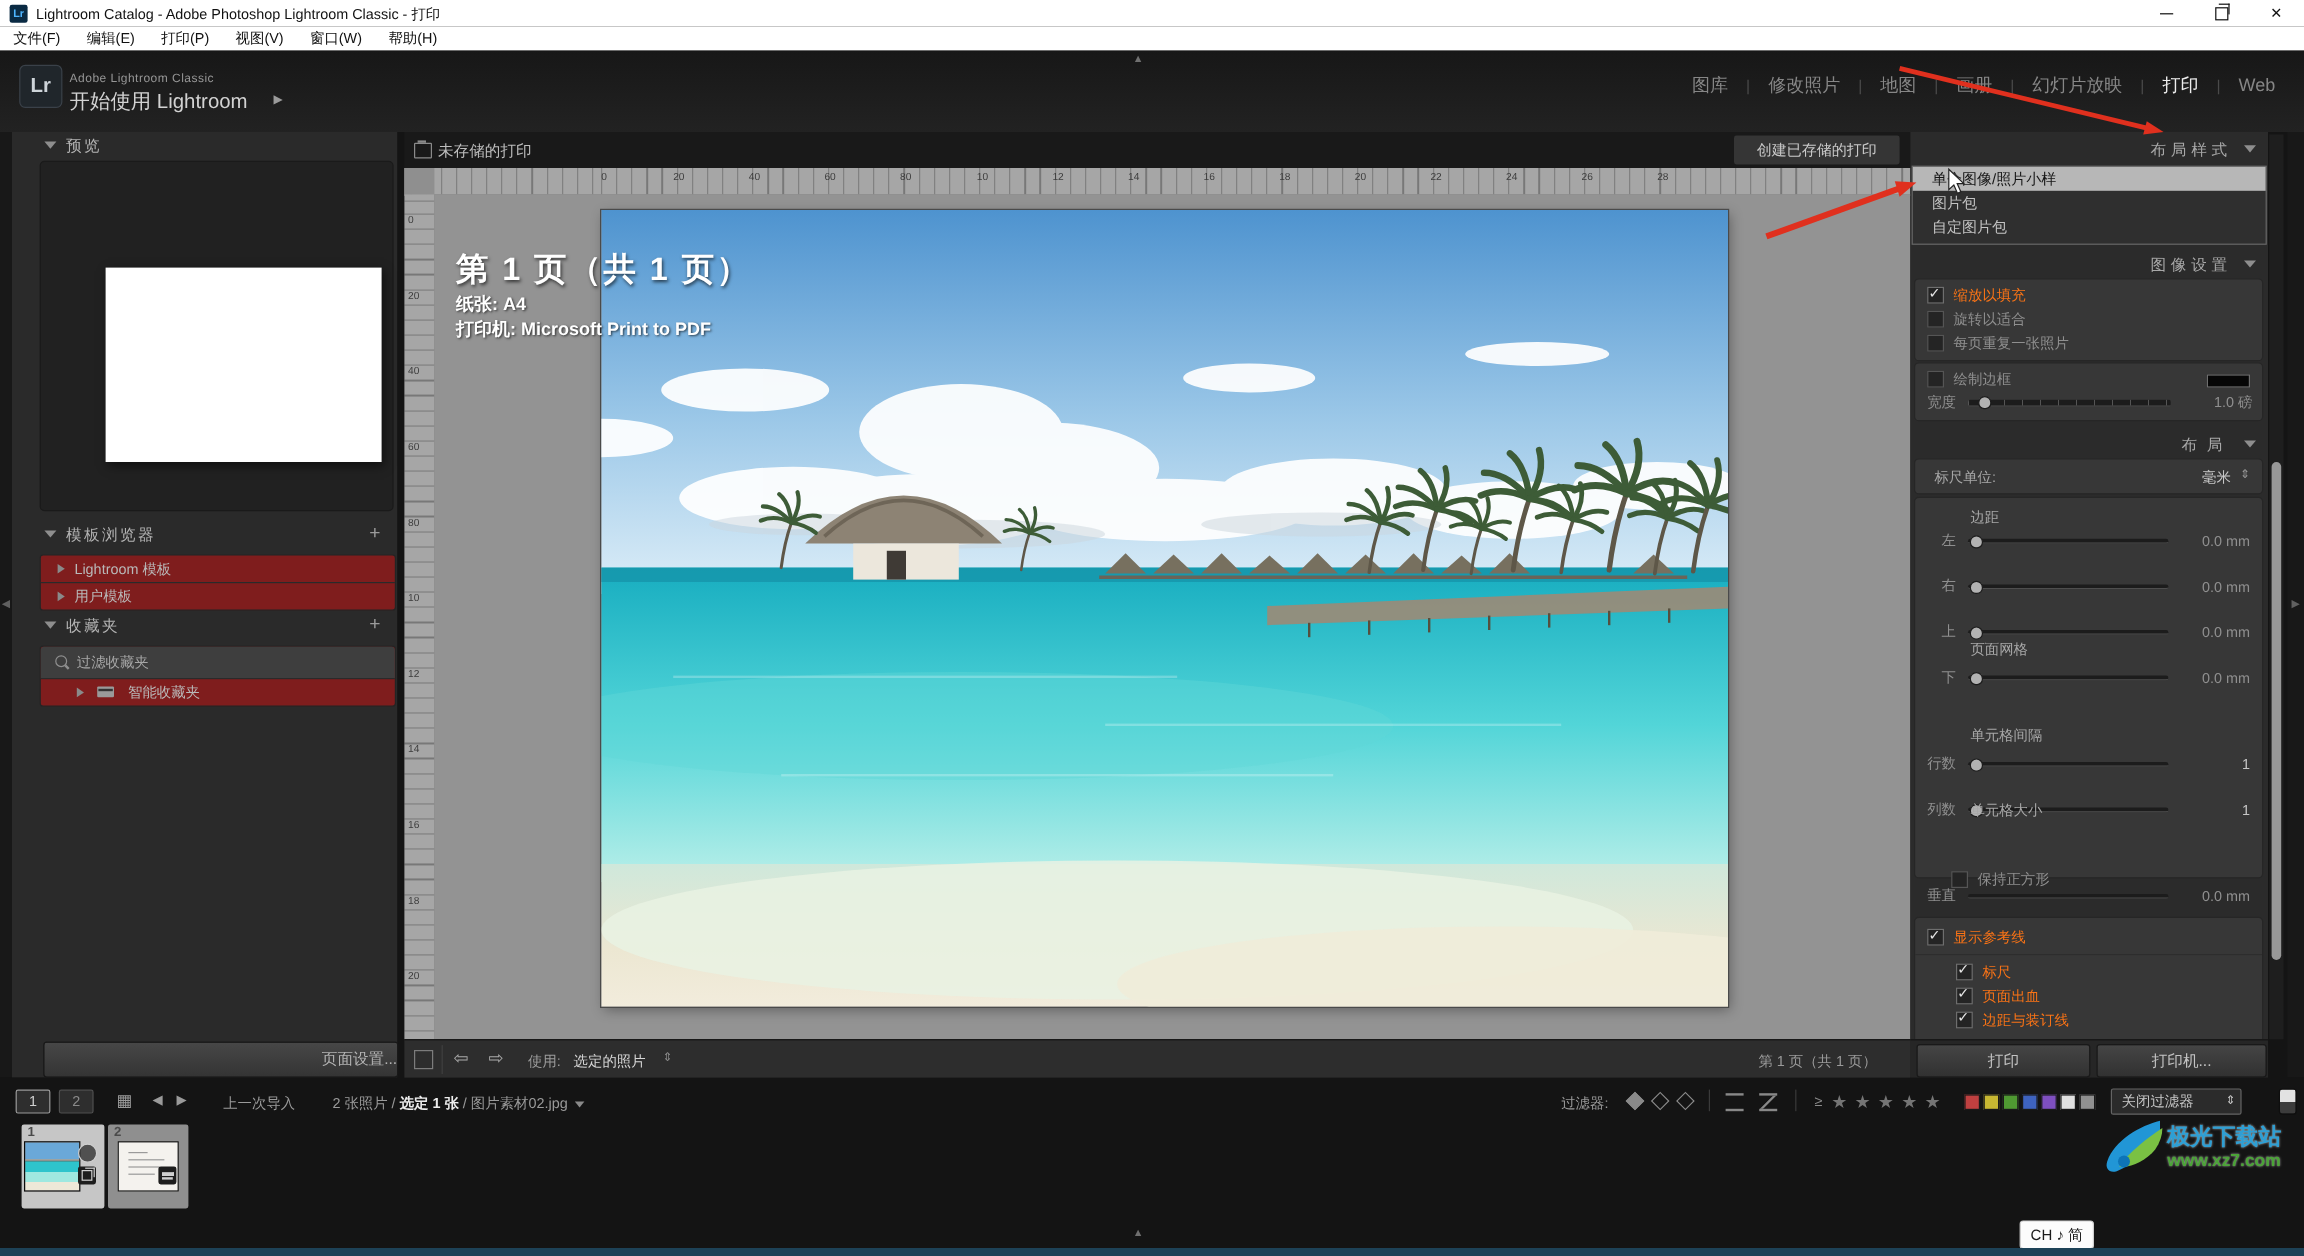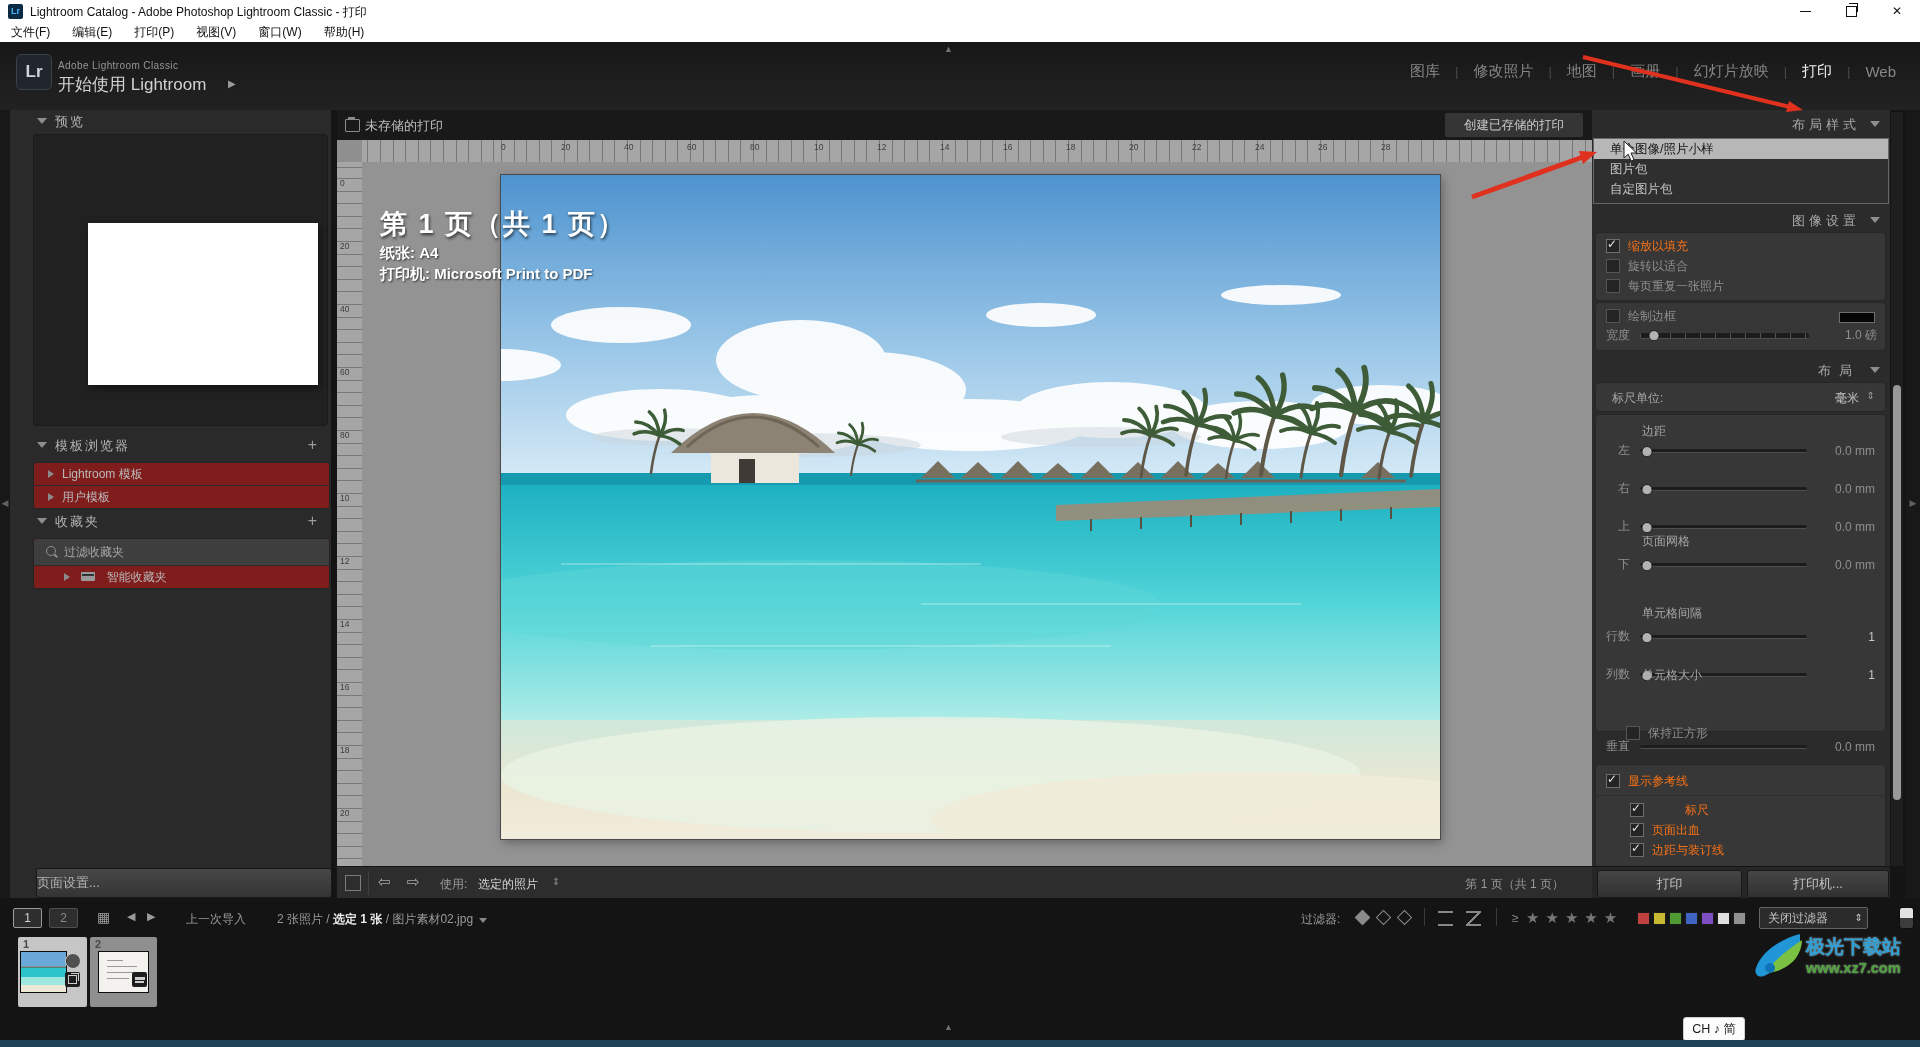--- a/index.html
+++ b/index.html
@@ -41,21 +41,21 @@
   #preview-page{left:54px;top:88px;width:230px;height:162px;background:#ffffff;box-shadow:2px 3px 8px rgba(0,0,0,.5);}
   .lp-box{left:23px;width:295px;background:#7f1d1d;border:1px solid #242424;border-radius:3px;}
   .lp-row{position:relative;height:22px;line-height:22px;font-size:12px;color:#b9b9b9;}
   .lp-row + .lp-row{border-top:1px solid #2a2a2a;}
   .rtri{display:inline-block;width:0;height:0;border-top:4px solid transparent;border-bottom:4px solid transparent;border-left:6px solid #8a8a8a;margin:0 8px 0 14px;}
   #search-row{height:26px;line-height:26px;background:#3e3e3e;border-radius:3px 3px 0 0;color:#a6a6a6;}
   .mag{display:inline-block;width:8px;height:8px;border:1.5px solid #8f8f8f;border-radius:50%;position:relative;margin:0 8px 0 12px;}
   .mag:after{content:"";position:absolute;left:7px;top:8px;width:4px;height:1.5px;background:#8f8f8f;transform:rotate(45deg);}
   .foldico{display:inline-block;width:14px;height:9px;background:#9a9a9a;border-radius:1px;margin-right:8px;position:relative;top:0;}
   .foldico:before{content:"";position:absolute;left:1px;top:2px;right:1px;height:2px;background:#333;}
-  .lp-btn{left:26px;top:758px;width:294px;height:28px;background:linear-gradient(#474747,#343434);border:1px solid #181818;border-radius:3px;color:#b4b4b4;font-size:13px;text-align:left;line-height:28px;}
+  .lp-btn{left:26px;top:758px;width:294px;height:28px;background:linear-gradient(#474747,#343434);border:1px solid #181818;border-radius:3px;color:#b4b4b4;font-size:13px;text-align:right;line-height:28px;}
   
   #center{left:337px;top:110px;width:1255px;height:788px;background:#1a1a1a;}
   #ctopbar{left:0;top:0;width:1255px;height:30px;background:#191919;}
   .printer-ico{left:8px;top:9px;width:13px;height:11px;border:1px solid #8a8a8a;border-radius:1px;}
   .printer-ico:before{content:"";position:absolute;left:2px;top:-3px;width:7px;height:2px;background:#8a8a8a;}
   #ctopbar-title{left:28px;top:7px;font-size:13px;color:#bdbdbd;}
   #create-btn{left:1108px;top:3px;width:138px;height:24px;background:#353535;border-radius:2px;color:#c9c9c9;font-size:12.5px;text-align:center;line-height:24px;}
   #rulerH{left:0;top:30px;width:1255px;height:22px;background:#a6a6a6;border-bottom:1px solid #7a7a7a;
     background-image:repeating-linear-gradient(90deg,rgba(0,0,0,.28) 0 1px,transparent 1px 12.6px);background-position:164px 0;}
   #rulerH .corner{position:absolute;left:0;top:0;width:25px;height:22px;background:#8f8f8f;}
@@ -530,21 +530,21 @@
     <div class="x rp-hdr" style="top:628px;margin-top:25px;">
       <span class="rp-htext">参考线</span>
       <span class="rp-tri"></span>
     </div>
     <div class="x rp-box" style="top:654px;height:102px;border-radius:4px 4px 0 0;">
       <div class="cbrow lit" style="margin-top:6px;">
         <span class="cb on"></span>
           <span class="cb-label">显示参考线</span>
       </div>
       <div style="height:1px;background:#2d2d2d;margin:4px 0;"></div>
-      <div class="cbrow lit" style="padding-left:24px;gap:33px;">
+      <div class="cbrow lit" style="padding-left:24px;">
         <span class="cb on"></span>
           <span class="cb-label">标尺</span>
       </div>
       <div class="cbrow lit" style="padding-left:24px;">
         <span class="cb on"></span>
           <span class="cb-label">页面出血</span>
       </div>
       <div class="cbrow lit" style="padding-left:24px;">
         <span class="cb on"></span>
           <span class="cb-label">边距与装订线</span>

